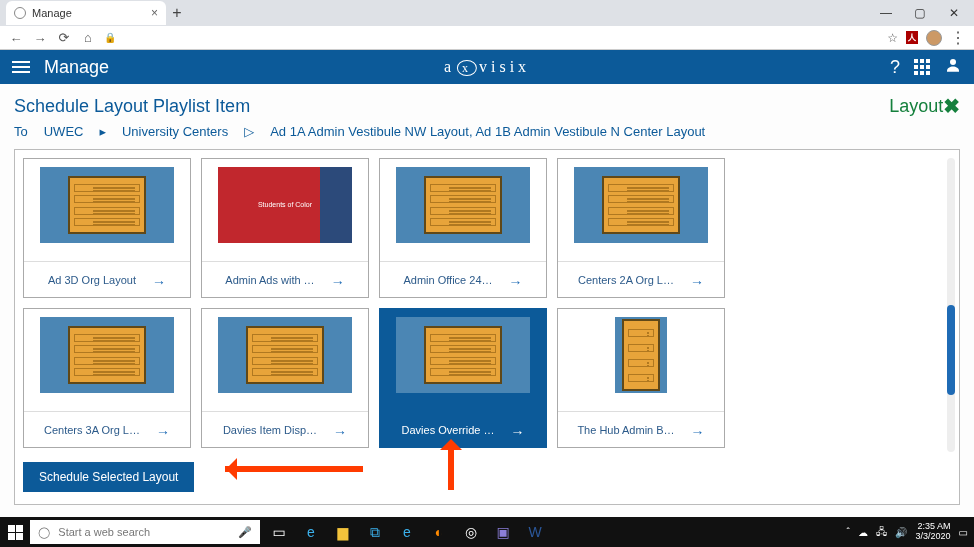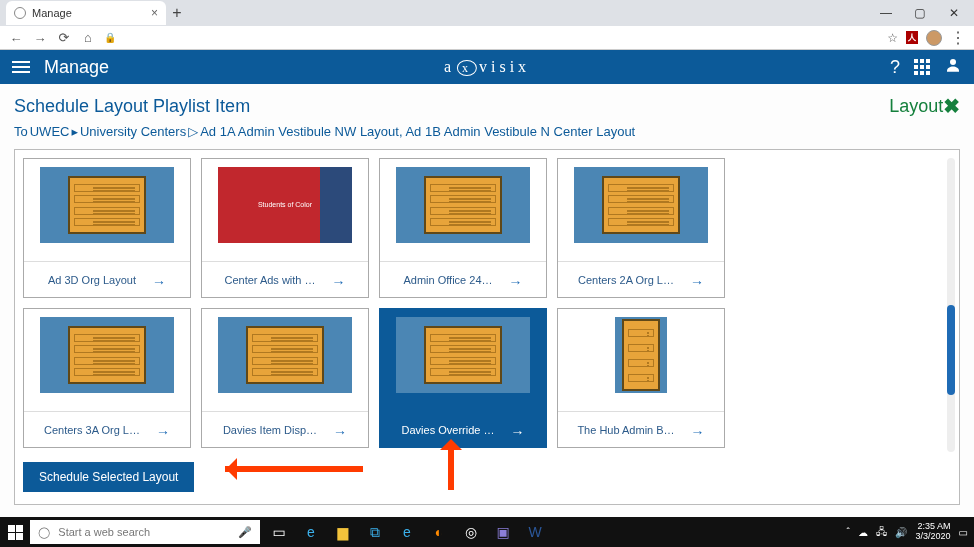--- a/index.html
+++ b/index.html
@@ -37,21 +37,21 @@
   .grid-icn span{background:#fff;width:4px;height:4px;}
   .user-icn{width:18px;height:18px;}
 
   
   .page { background:#fdfdfd; padding:10px 14px 0 14px; height:calc(100% - 50px - 34px - 30px); position:relative;}
   .page-top{display:flex;align-items:center;justify-content:space-between;}
   .page-title{color:#0c5a99;font-size:18px;font-weight:400;}
   .layout-close{color:#15803d;font-size:18px;display:flex;align-items:center;}
   .layout-close .x{font-weight:bold;font-size:20px;}
 
-  .breadcrumb{color:#0c5a99;font-size:13px;margin-top:6px;display:flex;gap:2px;flex-wrap:wrap;}
+  .breadcrumb{color:#0c5a99;font-size:13px;margin-top:6px;display:flex;gap:16px;flex-wrap:wrap;}
 
   .panel{border:1px solid #bbb;margin-top:10px;padding:8px;height:356px;position:relative;background:#fff;}
   .layout-grid{display:grid;grid-template-columns:repeat(4,168px);grid-auto-rows:140px;gap:10px;}
   .tile{border:1px solid #aaa;background:#fff;display:flex;flex-direction:column;align-items:center;padding-top:8px;cursor:pointer;}
   .tile.sel{background:#0c5a99;border-color:#0c5a99;}
   .tile.sel .tile-label{color:#fff;}
   .thumb{width:134px;height:76px;background:#4b86b4;display:flex;align-items:center;justify-content:center;position:relative;}
   .thumb.narrow{width:52px;}
   .sheet{background:#e8a43a;border:2px solid #604818;width:78px;height:58px;display:flex;flex-direction:column;justify-content:space-around;padding:4px;}
   .sheet.tall{width:38px;height:72px;}
@@ -189,21 +189,21 @@
           <div class="tile-footer">
             <span class="tile-label">Ad 3D Org Layout</span>
             <span class="arrow">→</span>
           </div>
         </div>
         <div class="tile">
           <div class="thumb red">
             <div class="red-label">Students of Color</div>
           </div>
           <div class="tile-footer">
-            <span class="tile-label">Center Ads with …</span>
+            <span class="tile-label">Admin Ads with …</span>
             <span class="arrow">→</span>
           </div>
         </div>
         <div class="tile">
           <div class="thumb">
             <div class="sheet">
               <div class="row"></div>
               <div class="row"></div>
               <div class="row"></div>
               <div class="row"></div>

